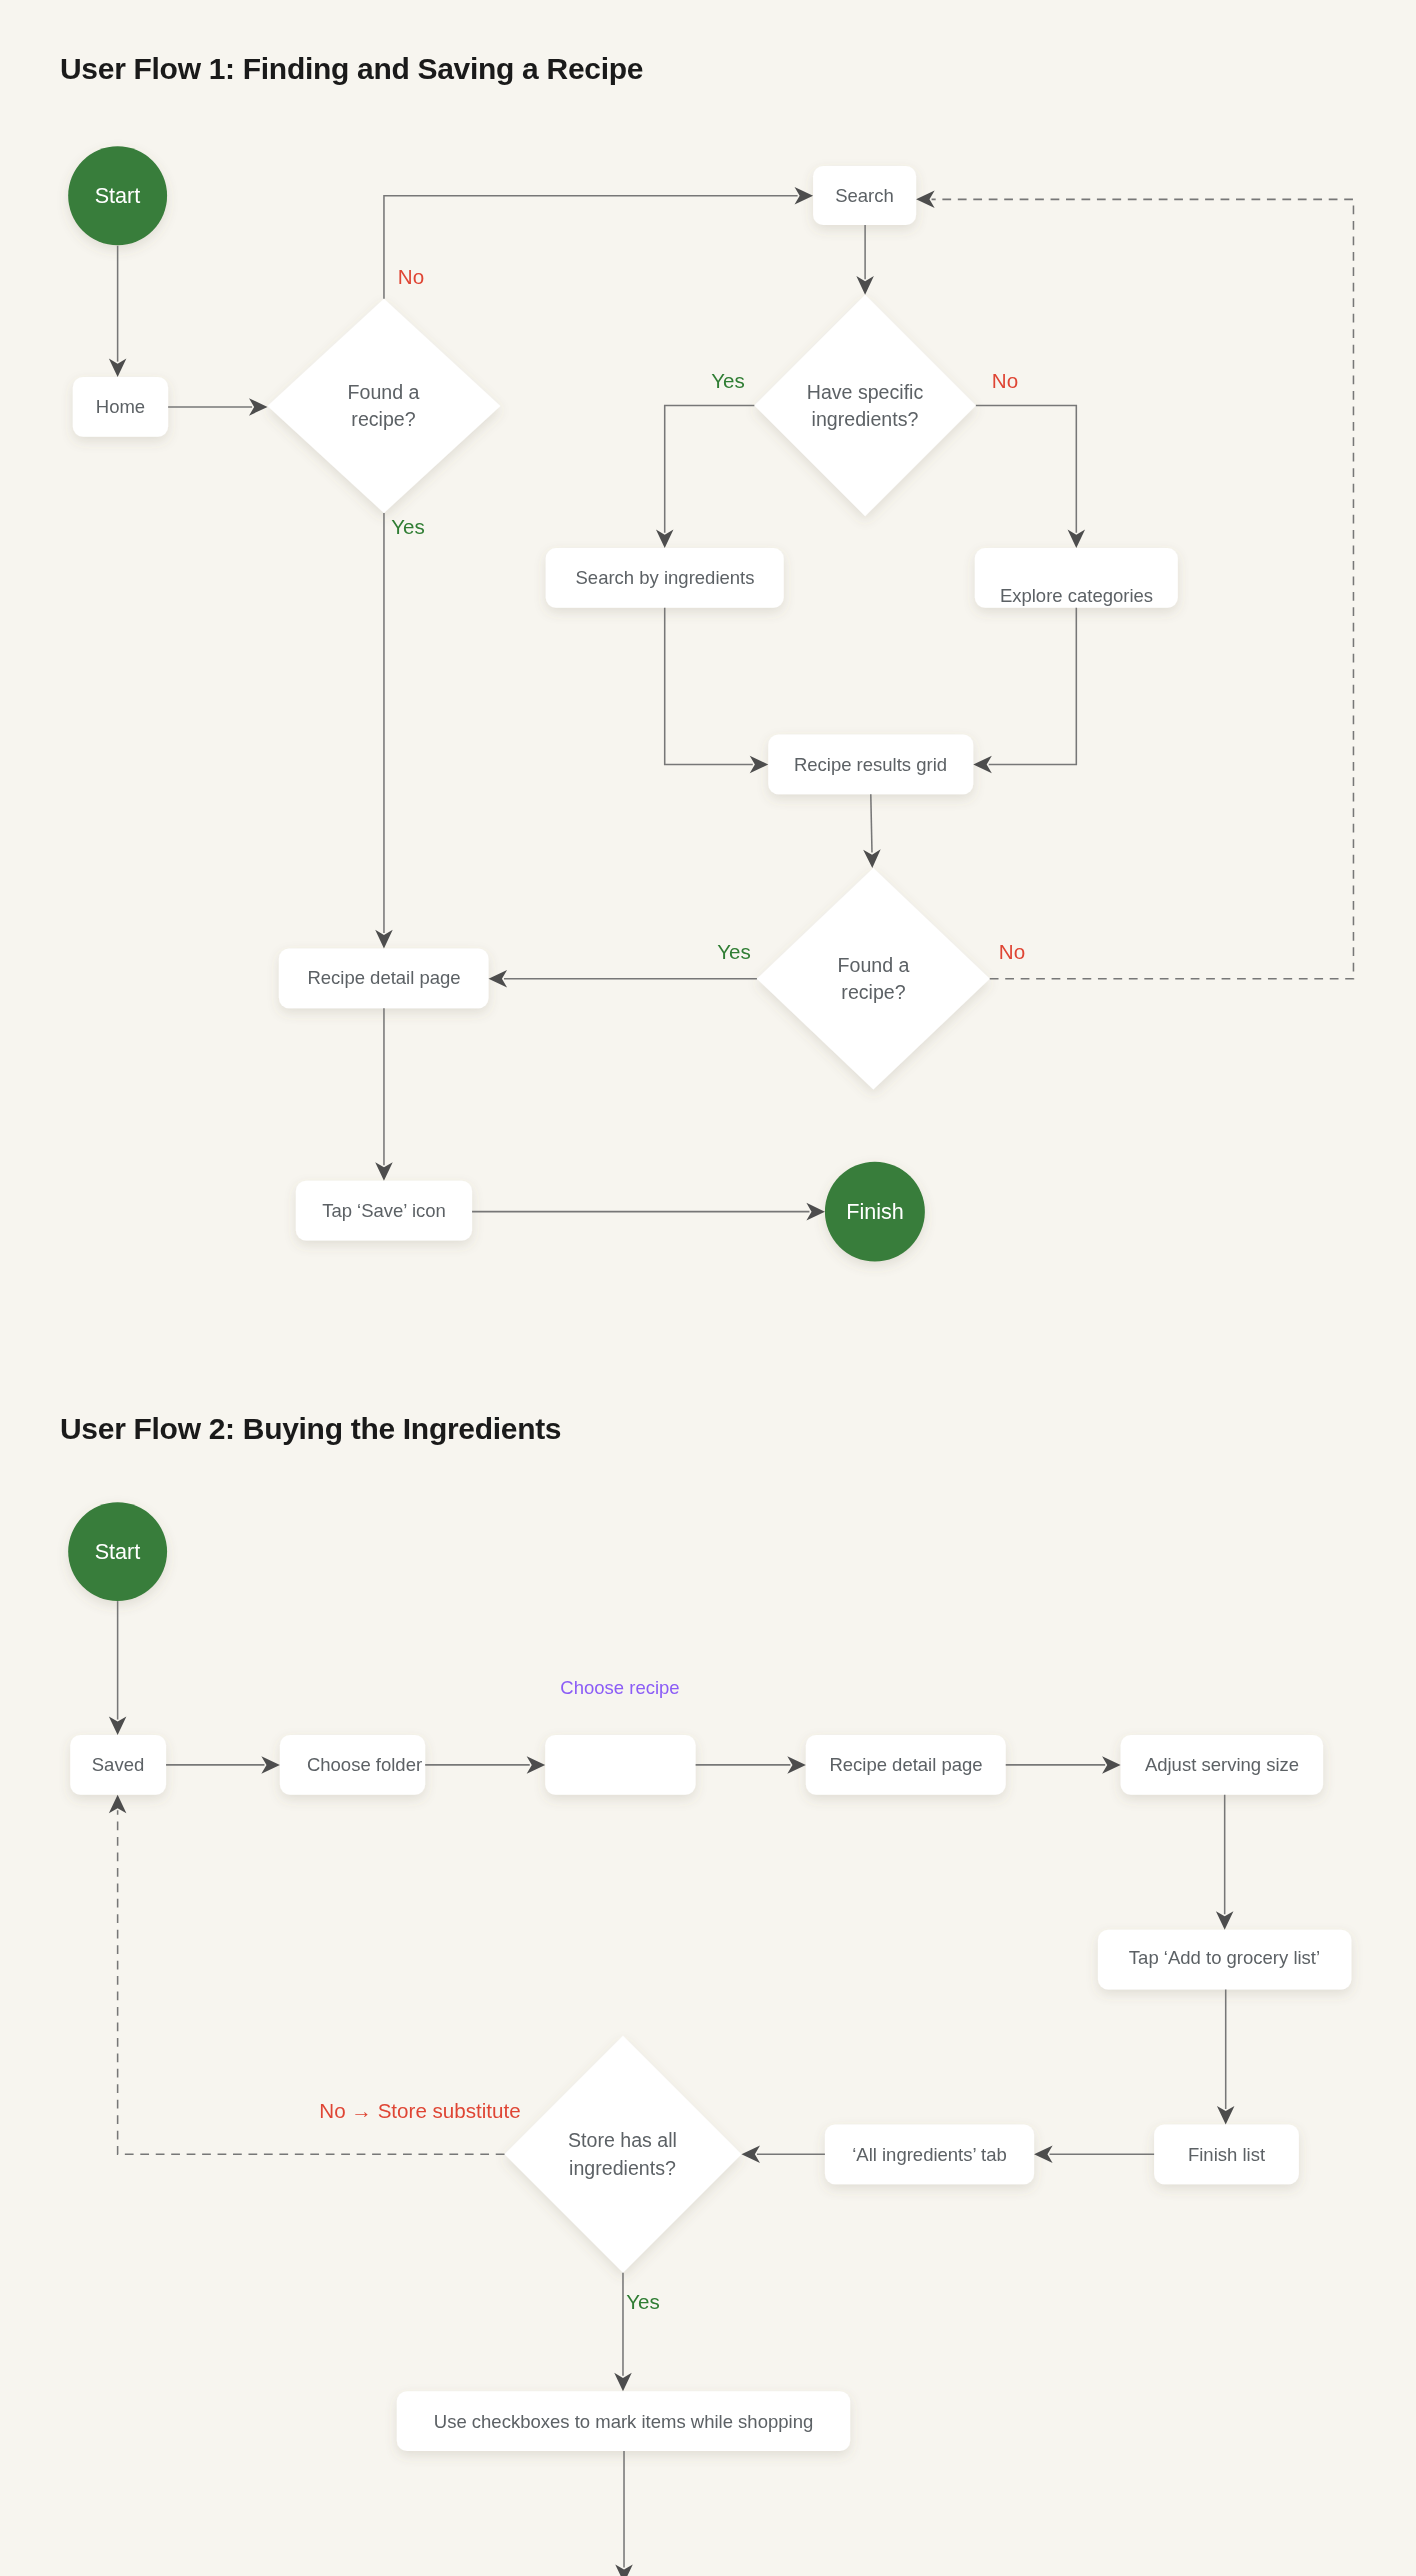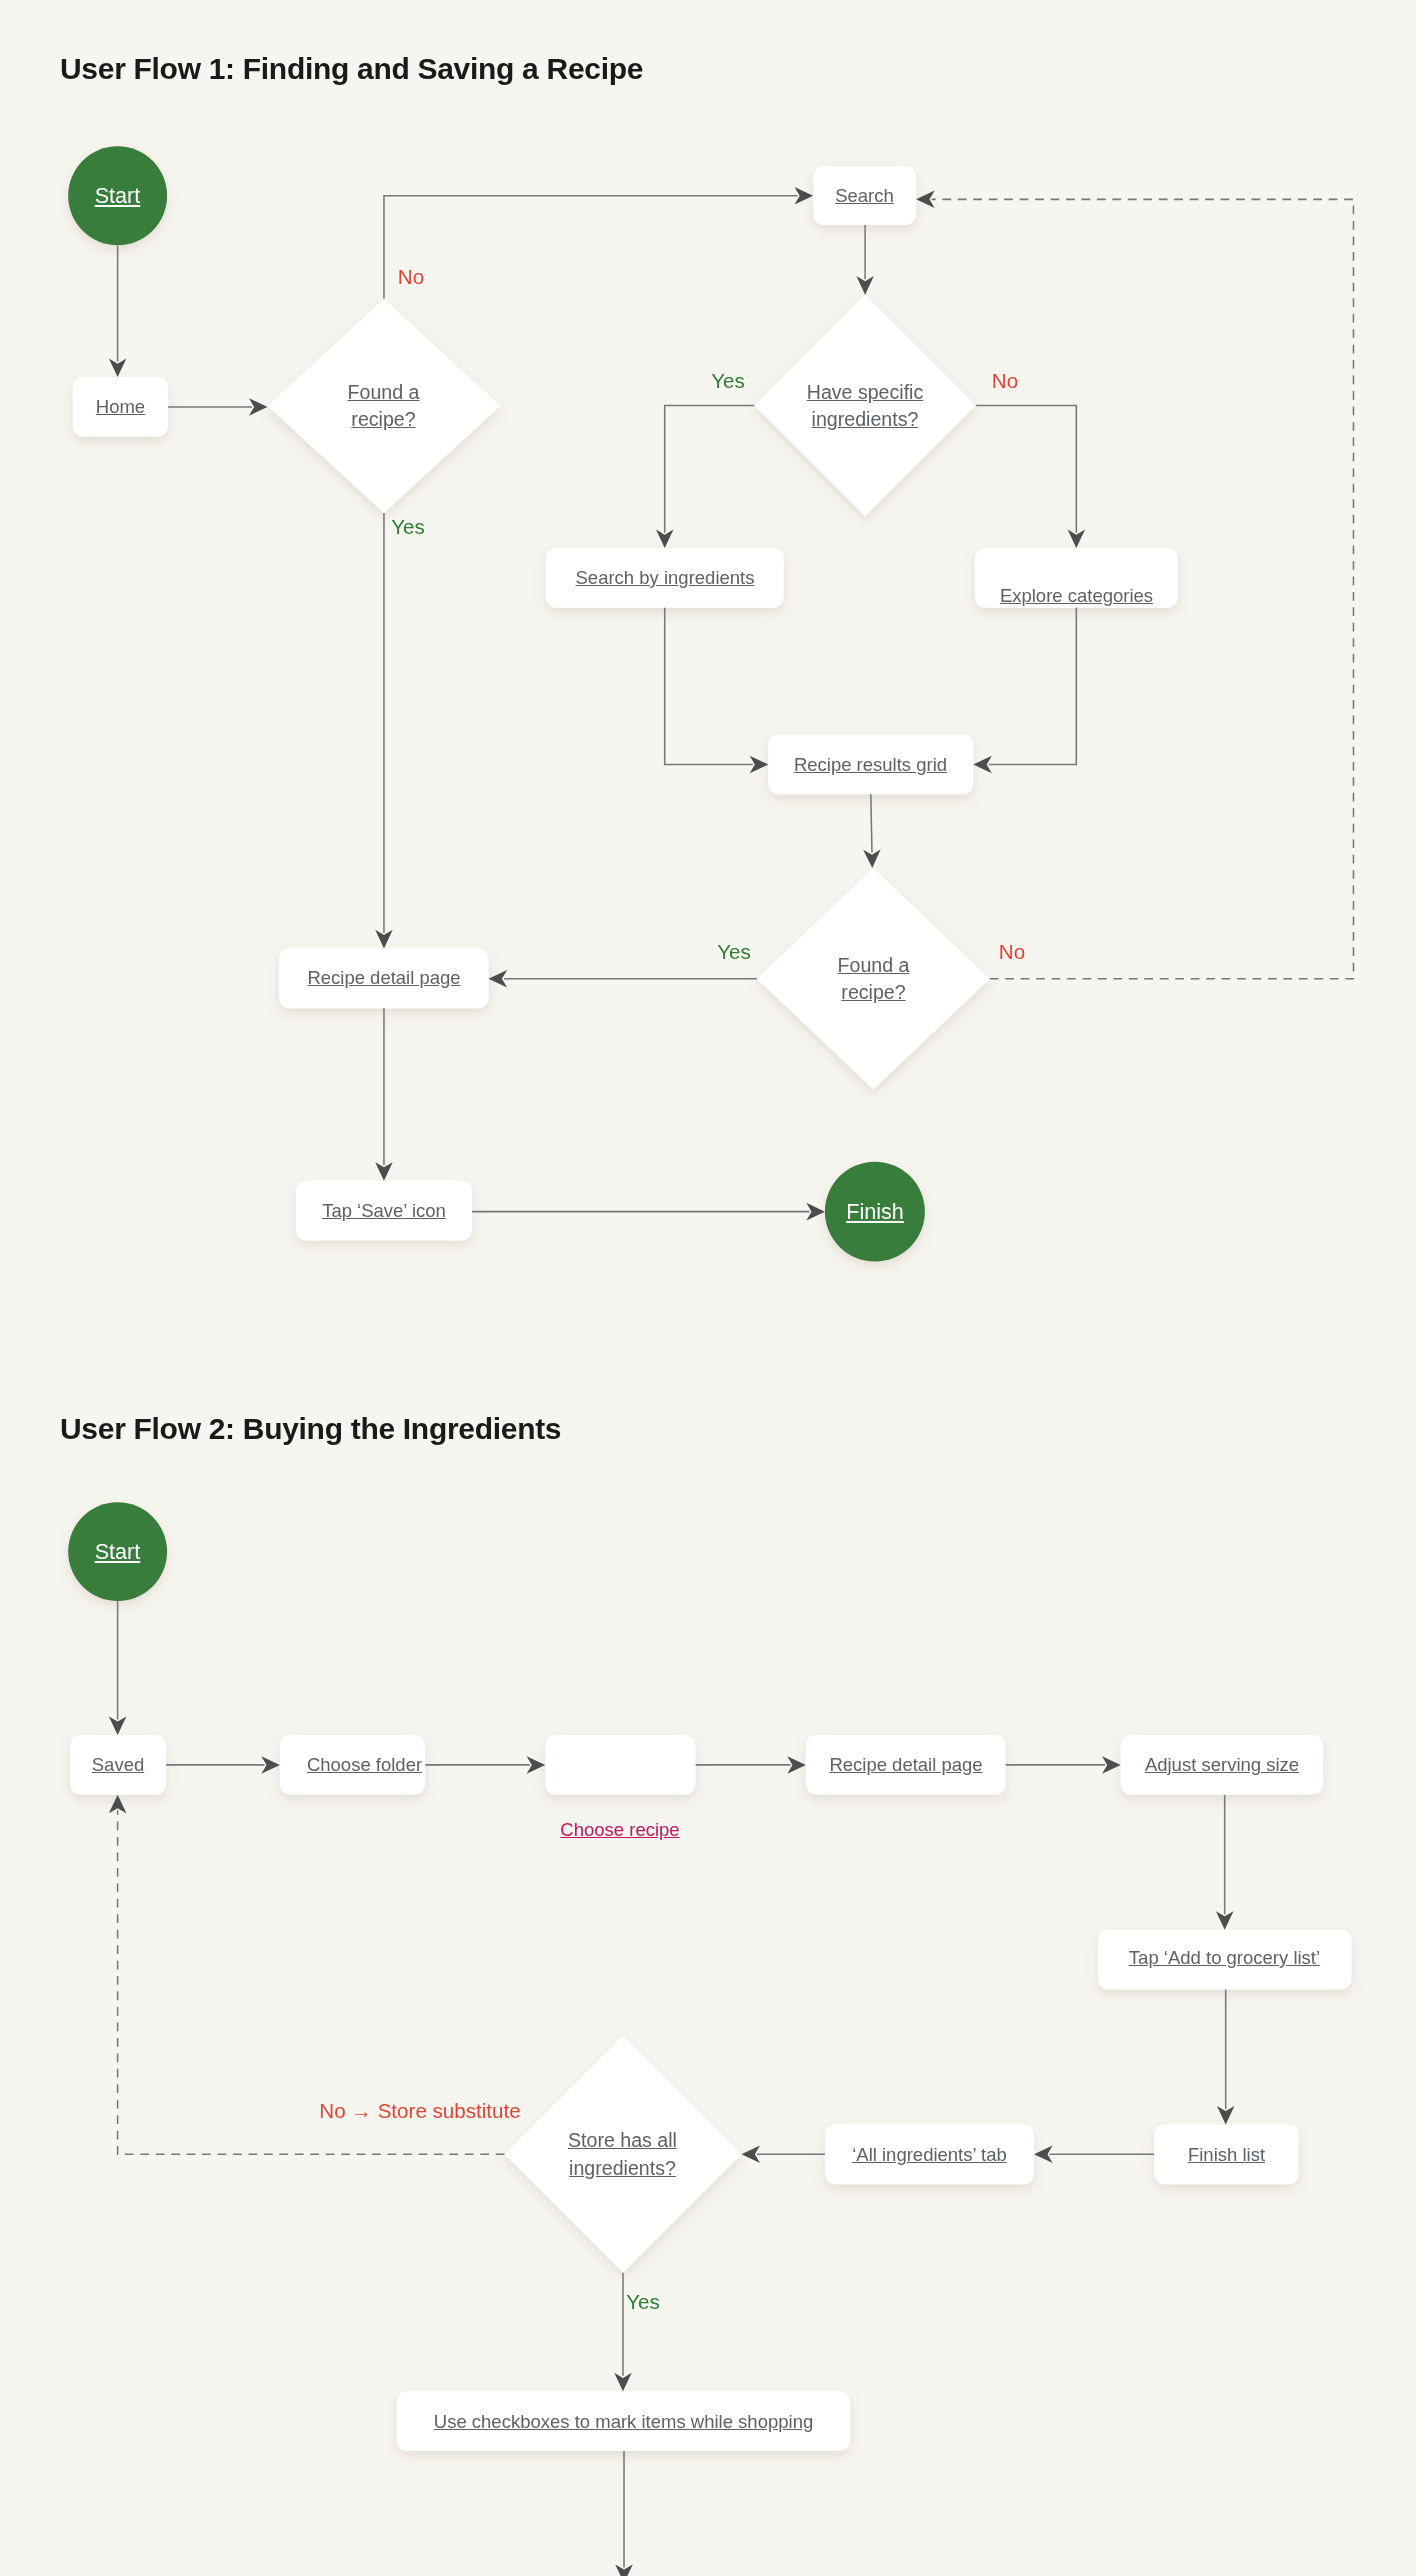--- a/index.html
+++ b/index.html
@@ -22,21 +22,20 @@
   }
   .node-label{
     position:absolute;
     display:flex;
     align-items:center;
     justify-content:center;
     text-align:center;
     font-size:18.5px;
     color:#5C6165;
     pointer-events:none;
-    text-decoration:underline;
   }
   .node-label.terminal{color:#FFFFFF;font-size:21.6px;}
   .node-label.decision{font-size:19.6px;line-height:1.38;}
   .node-label.decision span{display:block;}
   .edge-label{
     position:absolute;
     width:330px;
     text-align:center;
     font-size:20.6px;
     pointer-events:none;
@@ -191,21 +190,21 @@
       <div class="edge-label" style="left: 246px; top: 265px; color: rgb(223, 69, 52);">No</div>
       <div class="edge-label" style="left: 243px; top: 515px; color: rgb(47, 125, 51);">Yes</div>
       <div class="edge-label" style="left: 563px; top: 369px; color: rgb(47, 125, 51);">Yes</div>
       <div class="edge-label" style="left: 840px; top: 369px; color: rgb(223, 69, 52);">No</div>
       <div class="edge-label" style="left: 569px; top: 940px; color: rgb(47, 125, 51);">Yes</div>
       <div class="edge-label" style="left: 847px; top: 940px; color: rgb(223, 69, 52);">No</div>
       <div class="flow-title" style="left: 60px; top: 1412px; color: rgb(26, 26, 26);">User Flow 2: Buying the Ingredients</div>
       <div class="node-label terminal" style="left: 68px; top: 1502px; width: 99px; height: 99px;">Start</div>
       <div class="node-label" style="left: 70px; top: 1735px; width: 96px; height: 60px; color: rgb(92, 97, 101);">Saved</div>
       <div class="node-label" style="left: 280px; top: 1735px; width: 145px; height: 60px; color: rgb(92, 97, 101); padding-left: 12px;">Choose folder</div>
-      <div class="node-label" style="left: 545px; top: 1796px; width: 150px; height: 68px; color: #be185d;">Choose recipe</div>
+      <div class="node-label" style="left: 545px; top: 1654px; width: 150px; height: 68px; color: #8b5cf6;">Choose recipe</div>
       <div class="node-label" style="left: 806px; top: 1735px; width: 200px; height: 60px; color: rgb(92, 97, 101);">Recipe detail page</div>
       <div class="node-label" style="left: 1121px; top: 1735px; width: 202px; height: 60px; color: rgb(92, 97, 101);">Adjust serving size</div>
       <div class="node-label" style="left: 1098px; top: 1930px; width: 253px; height: 56px; color: rgb(92, 97, 101); text-align: right;">Tap ‘Add to grocery list’</div>
       <div class="node-label" style="left: 1154px; top: 2125px; width: 145px; height: 60px; color: rgb(92, 97, 101);">Finish list</div>
       <div class="node-label" style="left: 825px; top: 2125px; width: 209px; height: 60px; color: rgb(92, 97, 101);">‘All ingredients’ tab</div>
       <div class="node-label decision" style="left: 504px; top: 2036px; width: 237px; height: 237px; color: rgb(92, 97, 101);">
         <div>
           <span>Store has all</span>
           <span>ingredients?</span>
         </div>

